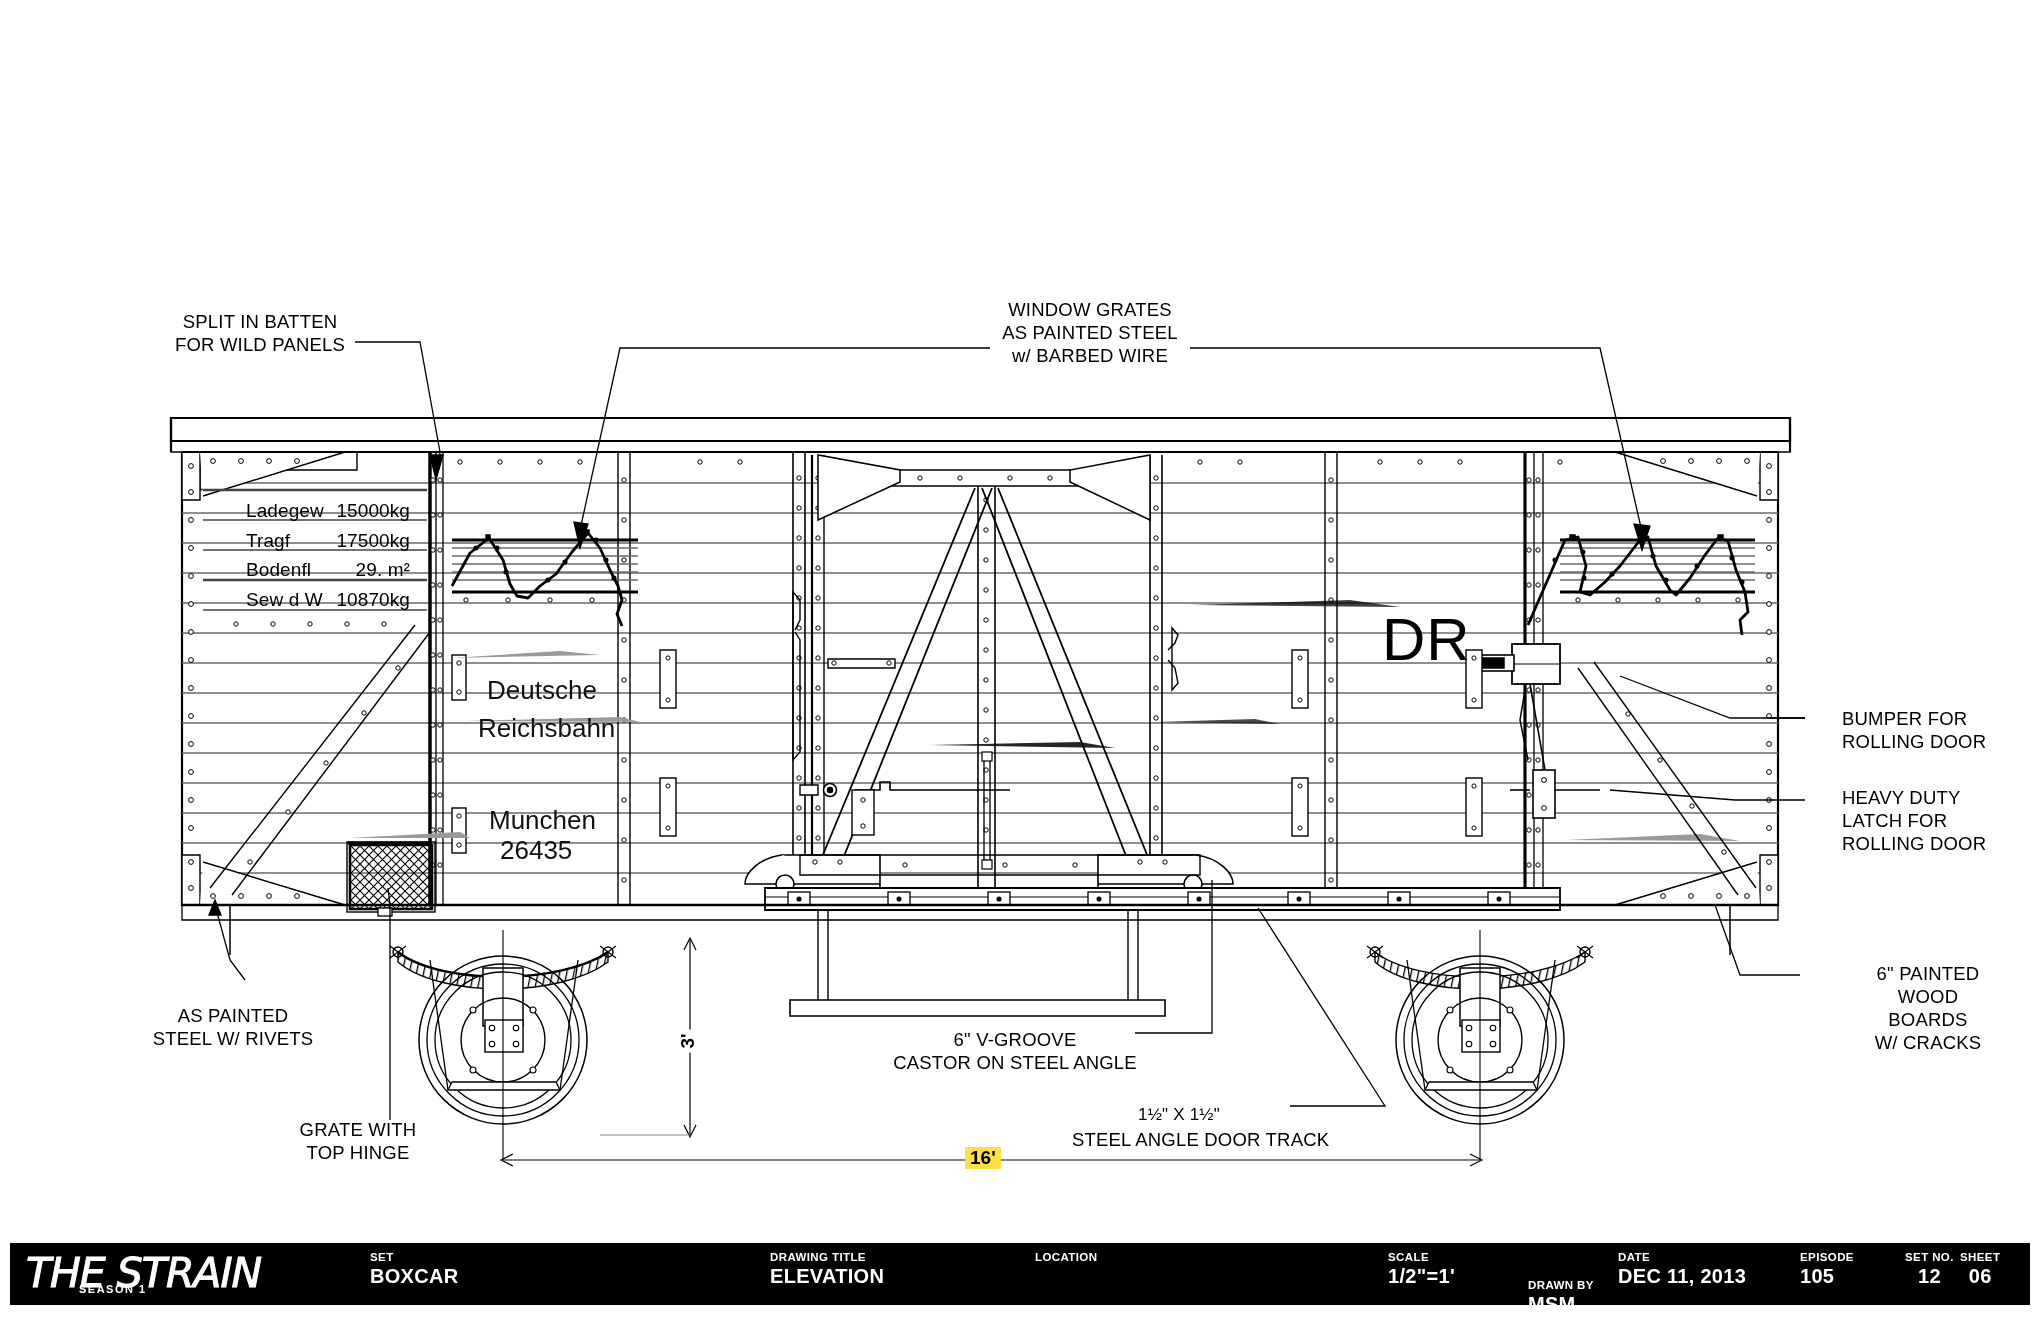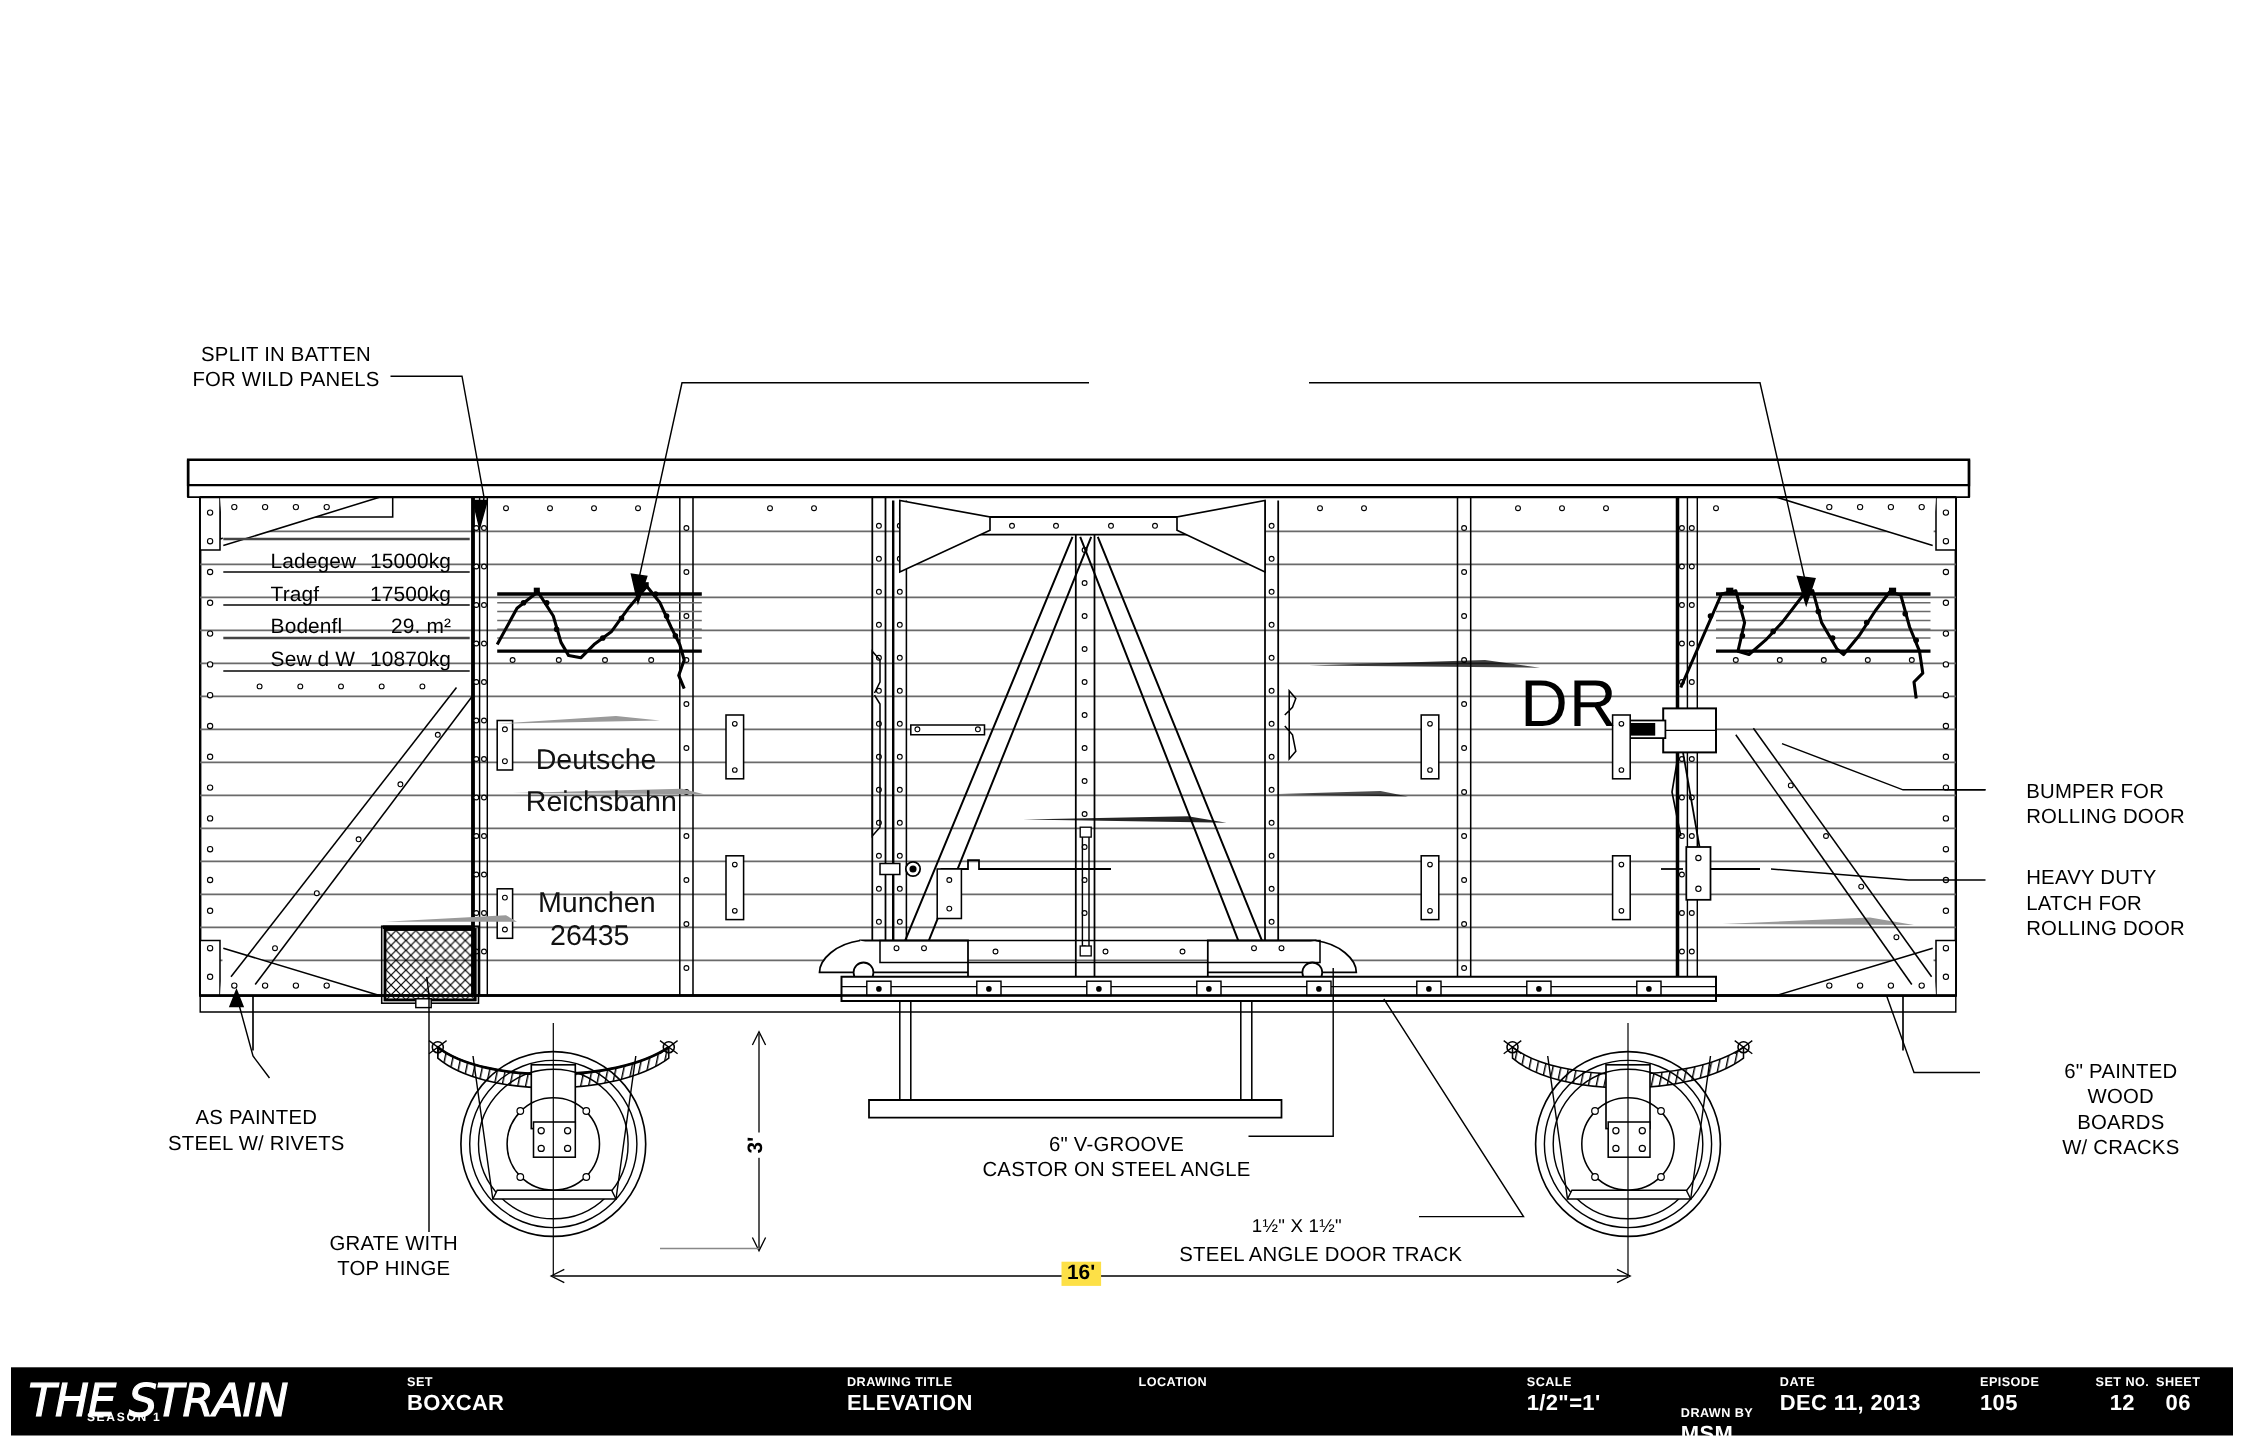--- a/index.html
+++ b/index.html
@@ -740,20 +740,23 @@
 
         <path d="M1800,975 L1740,975 L1715,905"></path>
       </g>
 
     </g>
   </svg>
 
   <div class="note" style="left:160px;top:310px;width:200px;">SPLIT IN BATTEN
 FOR WILD PANELS</div>
 
+  <div class="note" style="left:990px;top:298px;width:200px;">WINDOW GRATES
+AS PAINTED STEEL
+w/ BARBED WIRE</div>
 
   <div class="note l" style="left:1842px;top:707px;width:190px;">BUMPER FOR
 ROLLING DOOR</div>
 
   <div class="note l" style="left:1842px;top:786px;width:190px;">HEAVY DUTY
 LATCH FOR
 ROLLING DOOR</div>
 
   <div class="note" style="left:1838px;top:962px;width:180px;">6" PAINTED
 WOOD

